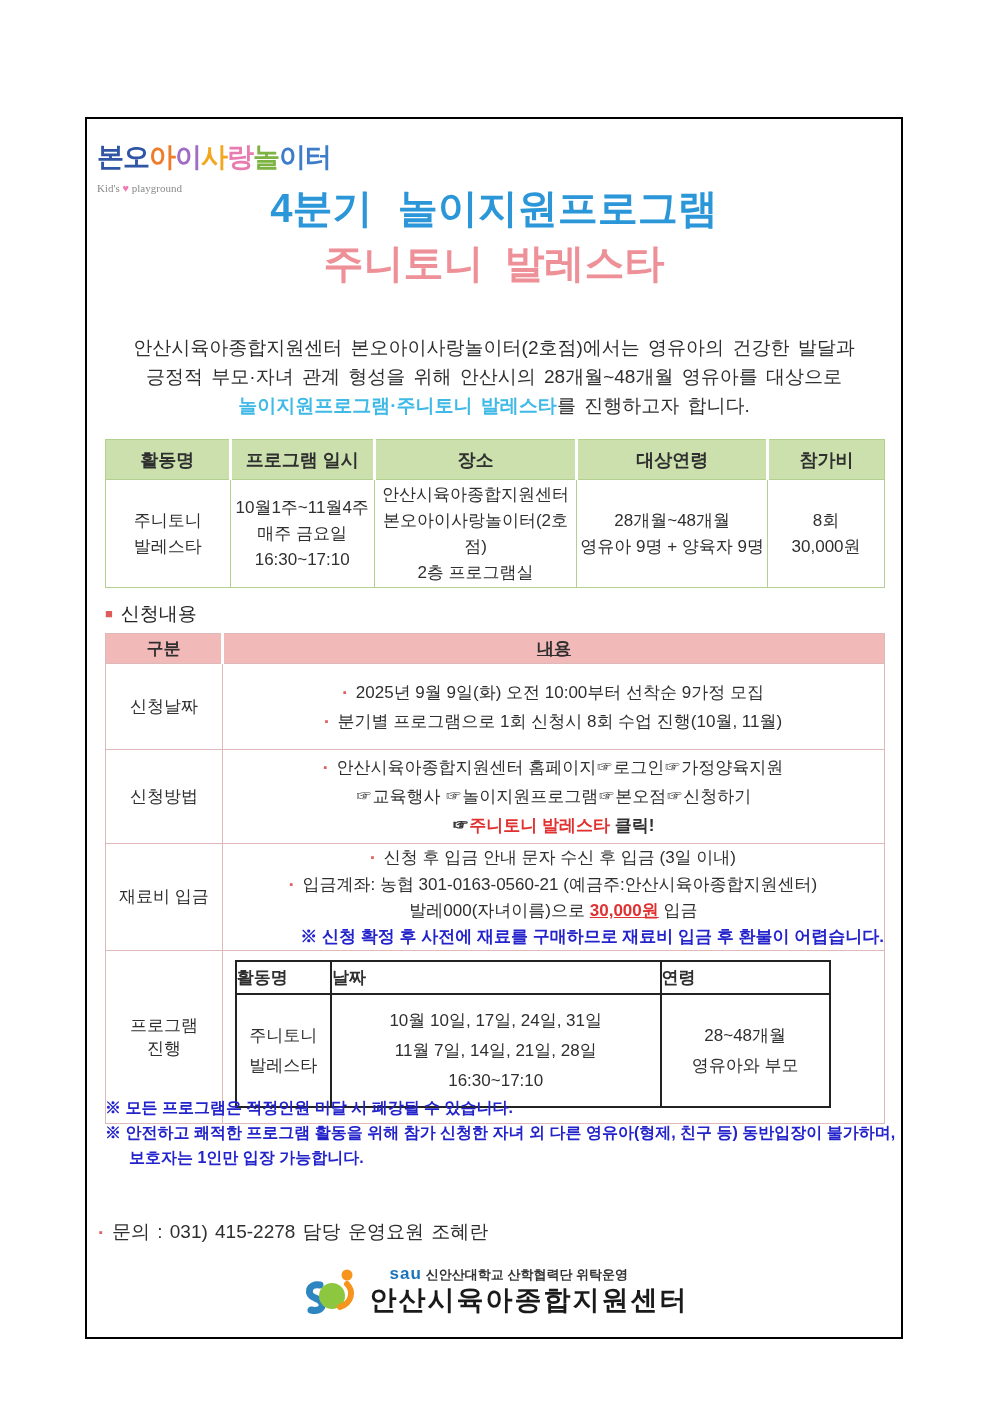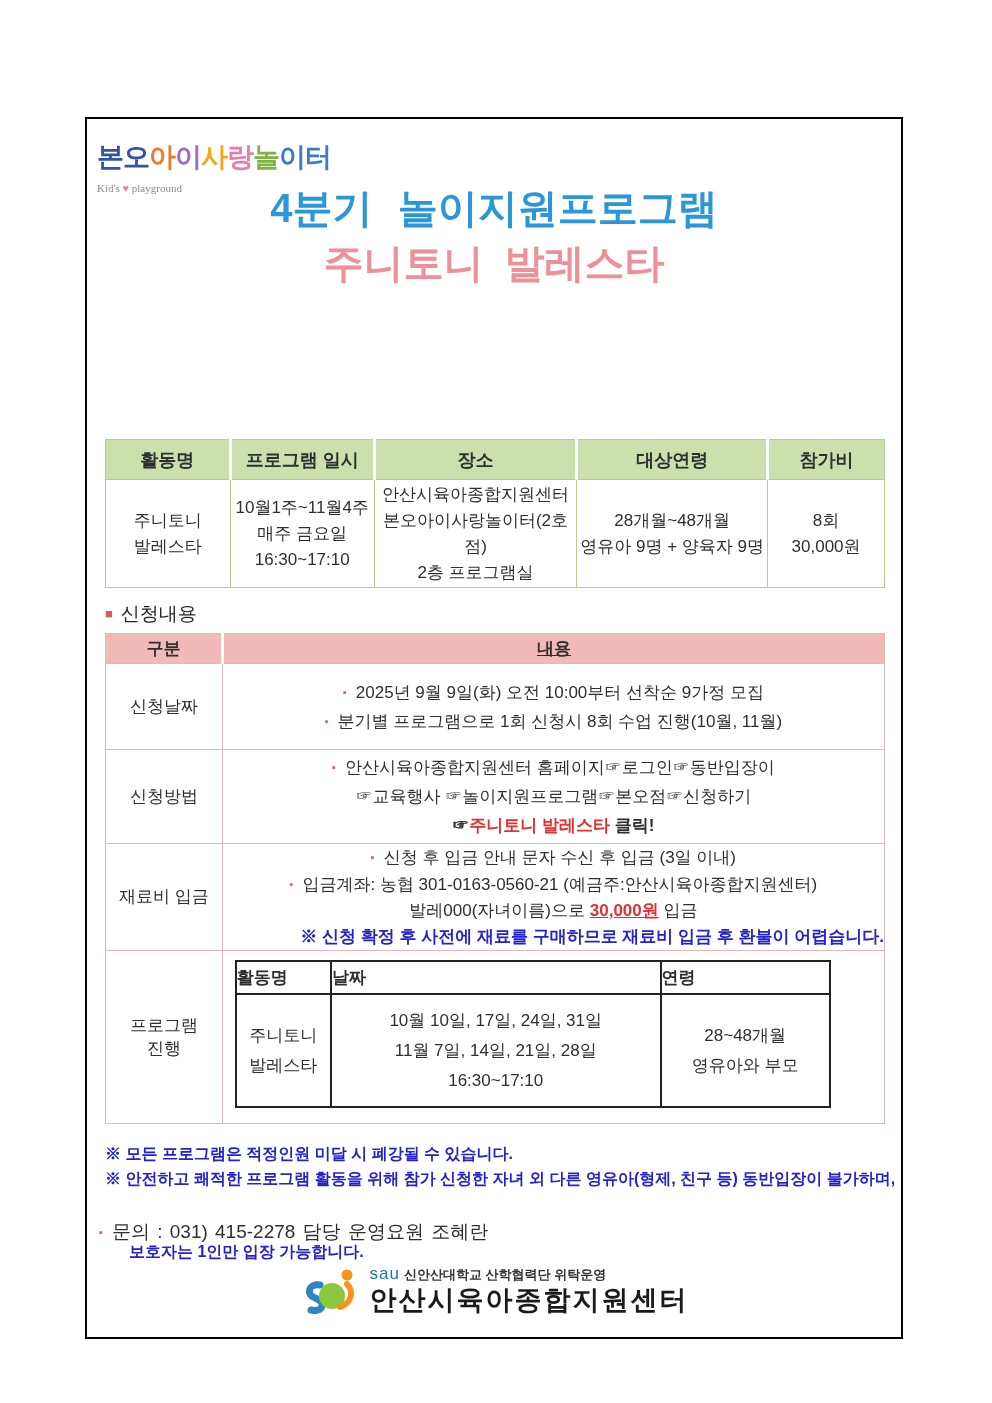--- a/index.html
+++ b/index.html
@@ -61,52 +61,57 @@
   .red-u{color:var(--accent_red); font-weight:bold; text-decoration:underline;}
   .warn{color:var(--note_blue); font-weight:bold; font-size:17px;text-align:right;}
   .method-strong{font-weight:bold;}
 
   
   .t3{width:596px; border-collapse:collapse; table-layout:fixed;}
   .t3 th{border:2px solid #222; height:33px; font-size:17px; font-weight:bold; background:#fff;}
   .t3 td{border:2px solid #222; height:113px; text-align:center; font-size:17px; line-height:30px;}
 
   
-  .notes{position:absolute; left:18px; top:1022px; font-size:16px; font-weight:bold;
+  .notes{position:absolute; left:18px; top:976px; font-size:16px; font-weight:bold;
     color:var(--note_blue); line-height:25px; white-space:nowrap;}
-  .notes .cont{padding-left:24px;margin-top:48px;}
+  .notes .cont{padding-left:24px;}
 
   
   .contact{position:absolute; left:12px; top:1100px; font-size:19px; color:#2f2f2f; word-spacing:2px;}
 
   
   .footer{position:absolute; left:0; right:0; top:1144px; display:flex;
     justify-content:center; align-items:center; gap:8px;}
   .f-text{display:flex; flex-direction:column; line-height:18px;}
   .f-small{font-size:13px; font-weight:bold; color:#333; display:flex; align-items:baseline; gap:4px;}
-  .f-brand{color:#1b75bb; font-size:17px; font-weight:normal; letter-spacing:1px;}
+  .f-brand{color:#1b75bb; font-size:17px; font-weight:bold; letter-spacing:1px;margin-left:20px;}
   .f-big{font-size:27px; font-weight:bold; color:#1a1a1a; letter-spacing:2px; line-height:32px;}
 </style>
 </head>
 <body>
 
 <div class="page">
 
   <div class="hlogo">
     <div class="hlogo-text"><span style="color: rgb(47, 85, 164);">본오</span><span style="color: rgb(239, 124, 42);">아</span><span style="color: rgb(160, 108, 196);">이</span><span style="color: rgb(242, 167, 31);">사</span><span style="color: rgb(232, 123, 176);">랑</span><span style="color: rgb(124, 179, 66);">놀</span><span style="color: rgb(61, 124, 201);">이터</span></div>
     <div class="hlogo-tag">
       <span>Kid's </span><span class="heart">♥</span><span> playground</span>
     </div>
   </div>
 
   <div class="titles">
     <div class="title1">4분기 놀이지원프로그램</div>
     <div class="title2">주니토니 발레스타</div>
   </div>
 
+  <div class="intro">
+    <div>안산시육아종합지원센터 본오아이사랑놀이터(2호점)에서는 영유아의 건강한 발달과</div>
+    <div>긍정적 부모·자녀 관계 형성을 위해 안산시의 28개월~48개월 영유아를 대상으로</div>
+    <div><span class="hl">놀이지원프로그램·주니토니 발레스타</span><span>를 진행하고자 합니다.</span></div>
+  </div>
 
   <div class="t1wrap">
     <table class="t1">
       <colgroup>
         <col style="width:16%">
           <col style="width:18.5%">
           <col style="width:26%">
           <col style="width:24.5%">
           <col style="width:15%">
       </colgroup>
@@ -168,21 +173,21 @@
         <tr class="r-date">
           <td class="lbl">신청날짜</td>
           <td>
             <div><span class="bullet">▪</span><span>2025년 9월 9일(화) 오전 10:00부터 선착순 9가정 모집</span></div>
             <div><span class="bullet">▪</span><span>분기별 프로그램으로 1회 신청시 8회 수업 진행(10월, 11월)</span></div>
           </td>
         </tr>
         <tr class="r-method">
           <td class="lbl">신청방법</td>
           <td>
-            <div><span class="bullet">▪</span><span>안산시육아종합지원센터 홈페이지☞로그인☞동반입장이</span></div>
+            <div><span class="bullet">▪</span><span>안산시육아종합지원센터 홈페이지☞로그인☞가정양육지원</span></div>
             <div>☞교육행사 ☞놀이지원프로그램☞본오점☞신청하기</div>
             <div class="method-strong"><span>☞</span><span class="red">주니토니 발레스타</span><span> 클릭!</span></div>
           </td>
         </tr>
         <tr class="r-pay">
           <td class="lbl">재료비 입금</td>
           <td>
             <div><span class="bullet">▪</span><span>신청 후 입금 안내 문자 수신 후 입금 (3일 이내)</span></div>
             <div><span class="bullet">▪</span><span>입금계좌: 농협 301-0163-0560-21 (예금주:안산시육아종합지원센터)</span></div>
             <div><span>발레000(자녀이름)으로 </span><span class="red-u">30,000원</span><span> 입금</span></div>

